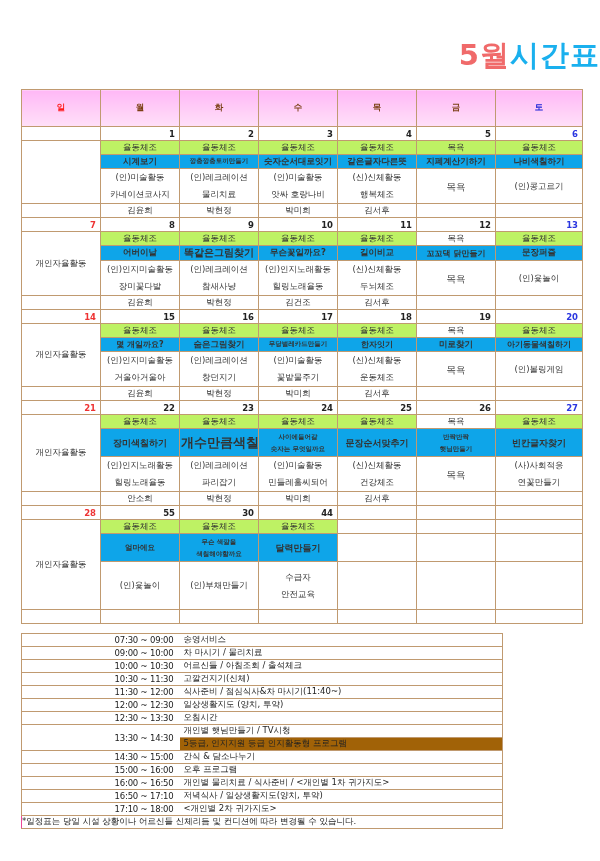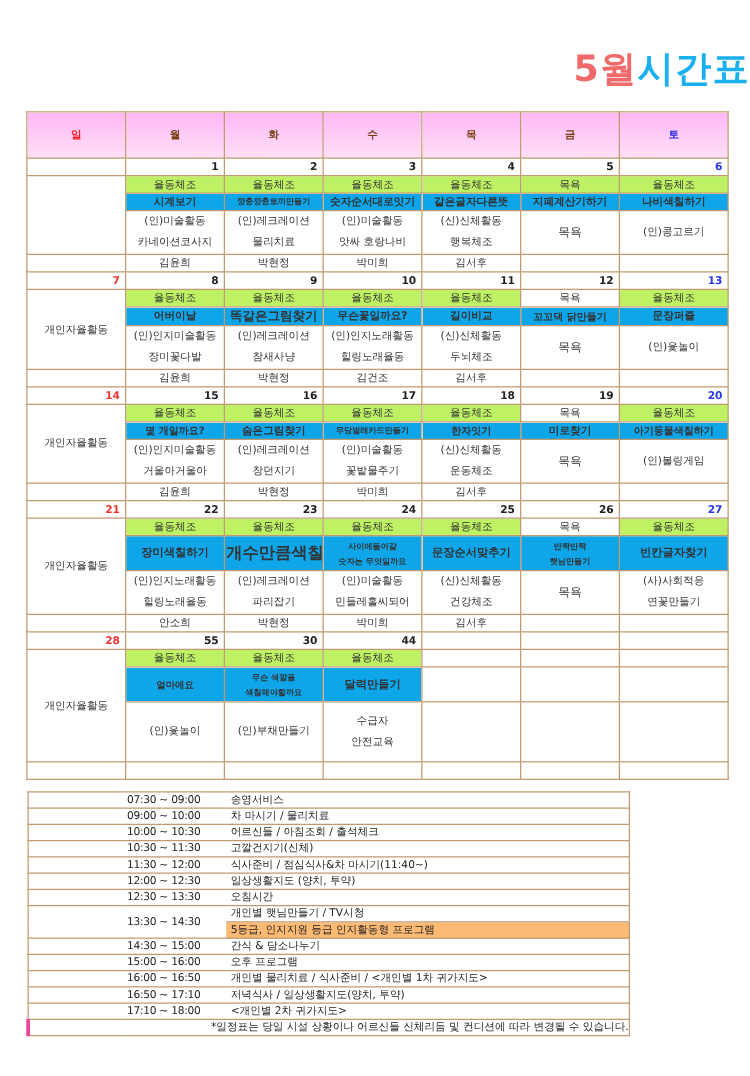--- a/index.html
+++ b/index.html
@@ -24,24 +24,24 @@
   td.cog.two { height: 28px; font-size: 6.5px; line-height: 12px; }
   td.prog { height: 35px; font-size: 8.5px; line-height: 17px; color: #333; }
   td.staff { height: 14px; font-size: 8.5px; color: #333; }
   td.side { font-size: 8.5px; color: #333; }
   td.blank { }
 
   table.sched { position: absolute; left: 21px; top: 633px; width: 481px; border-collapse: collapse; table-layout: fixed; }
   table.sched td { border-top: 1px solid #c09a70; border-bottom: 1px solid #c09a70; height: 12.5px; font-size: 8.5px; color: #222; white-space: nowrap; padding: 0; }
   table.sched td.edge-l { border-left: 1px solid #c09a70; }
   table.sched td.edge-r { border-right: 1px solid #c09a70; }
-  table.sched td.time { text-align: left; padding-right: 6px; letter-spacing: -0.2px; }
+  table.sched td.time { text-align: right; padding-right: 6px; letter-spacing: -0.2px; }
   table.sched td.act { text-align: left; padding-left: 4px; }
-  table.sched td.act.pink { background: #fdba74; }
-  table.sched td.note { text-align: right; font-size: 8.5px; border-left: 3px solid #ec4899; border-right: 1px solid #c09a70; }
+  table.sched td.act.pink { background: #a16207; }
+  table.sched td.note { text-align: left; font-size: 8.5px; border-left: 1px solid #ec4899; border-right: 1px solid #c09a70; }
 </style>
 </head>
 <body>
 
 <div class="title"><span class="t1">5월</span><span class="t2">시간표</span></div>
 
 <table class="cal">
   <colgroup>
     <col style="width:79px">
       <col style="width:79px">

